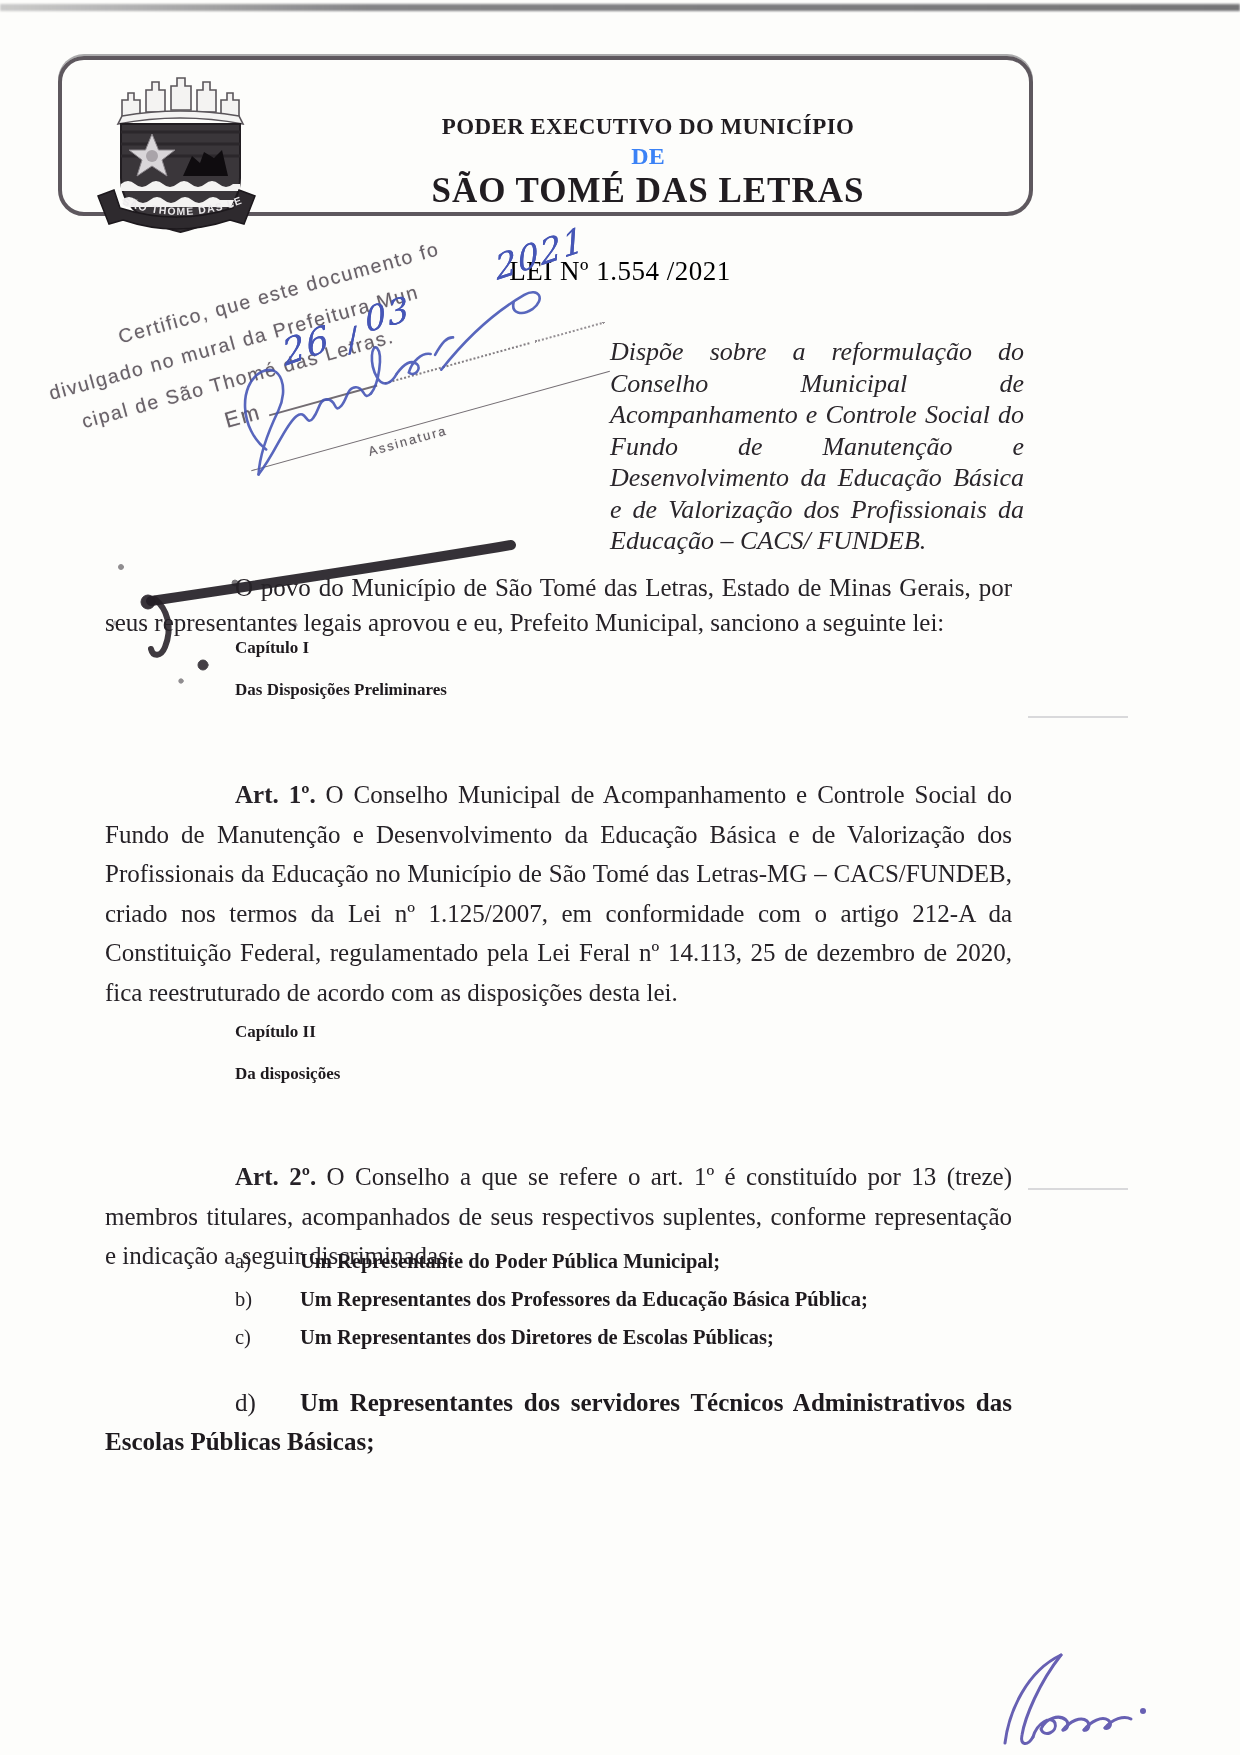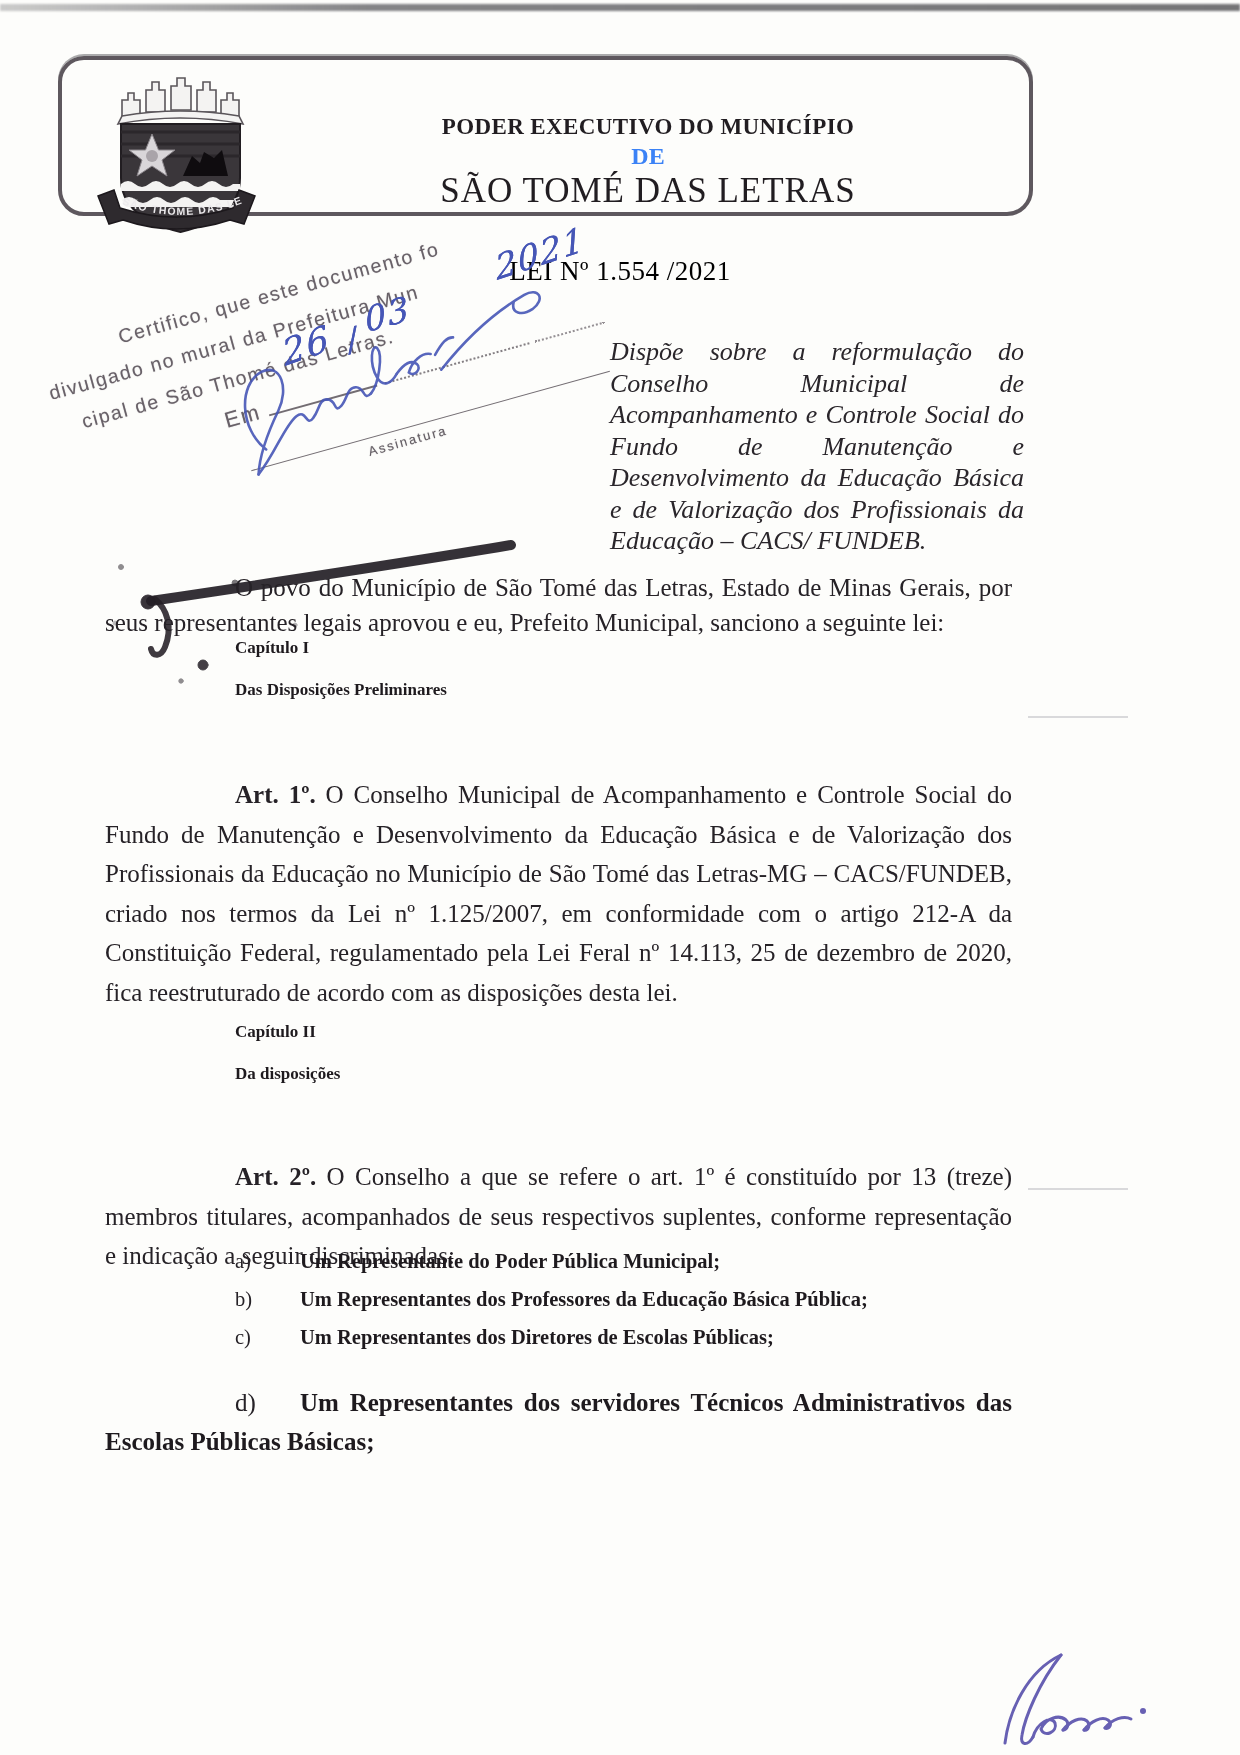--- a/index.html
+++ b/index.html
@@ -19,21 +19,21 @@
   
   .header-box{
     position:absolute;left:58px;top:56px;width:967px;height:152px;
     border:4px solid #5e585e;border-radius:26px;
     box-shadow:0 -2px 0 rgba(90,90,94,.5);
   }
   .crest{position:absolute;left:88px;top:60px;width:168px;height:182px;}
   .header-text{position:absolute;left:268px;top:66px;width:760px;text-align:center;margin-top:48px;}
   .ht1{font-size:23px;font-weight:bold;letter-spacing:.4px;color:#211d21;}
   .ht2{font-size:24px;font-weight:bold;margin-top:3px;color:#3b82f6;}
-  .ht3{font-size:35px;font-weight:normal;letter-spacing:1px;margin-top:1px;color:#211d21;}
+  .ht3{font-size:35px;font-weight:bold;letter-spacing:1px;margin-top:1px;color:#211d21;}
   .ht4{font-size:22px;font-style:italic;margin-top:2px;color:#2a262a;}
   
   .law-title{position:absolute;left:0;top:256px;width:1240px;text-align:center;
     font-size:27px;font-weight:normal;letter-spacing:.5px;color:#000000;}
   
   .stamp{
     position:absolute;left:52px;top:330px;width:580px;height:240px;
     transform:rotate(-15.5deg);transform-origin:40px 120px;
     font-family:"Liberation Sans","DejaVu Sans",sans-serif;
     color:rgba(92,84,92,.88);

